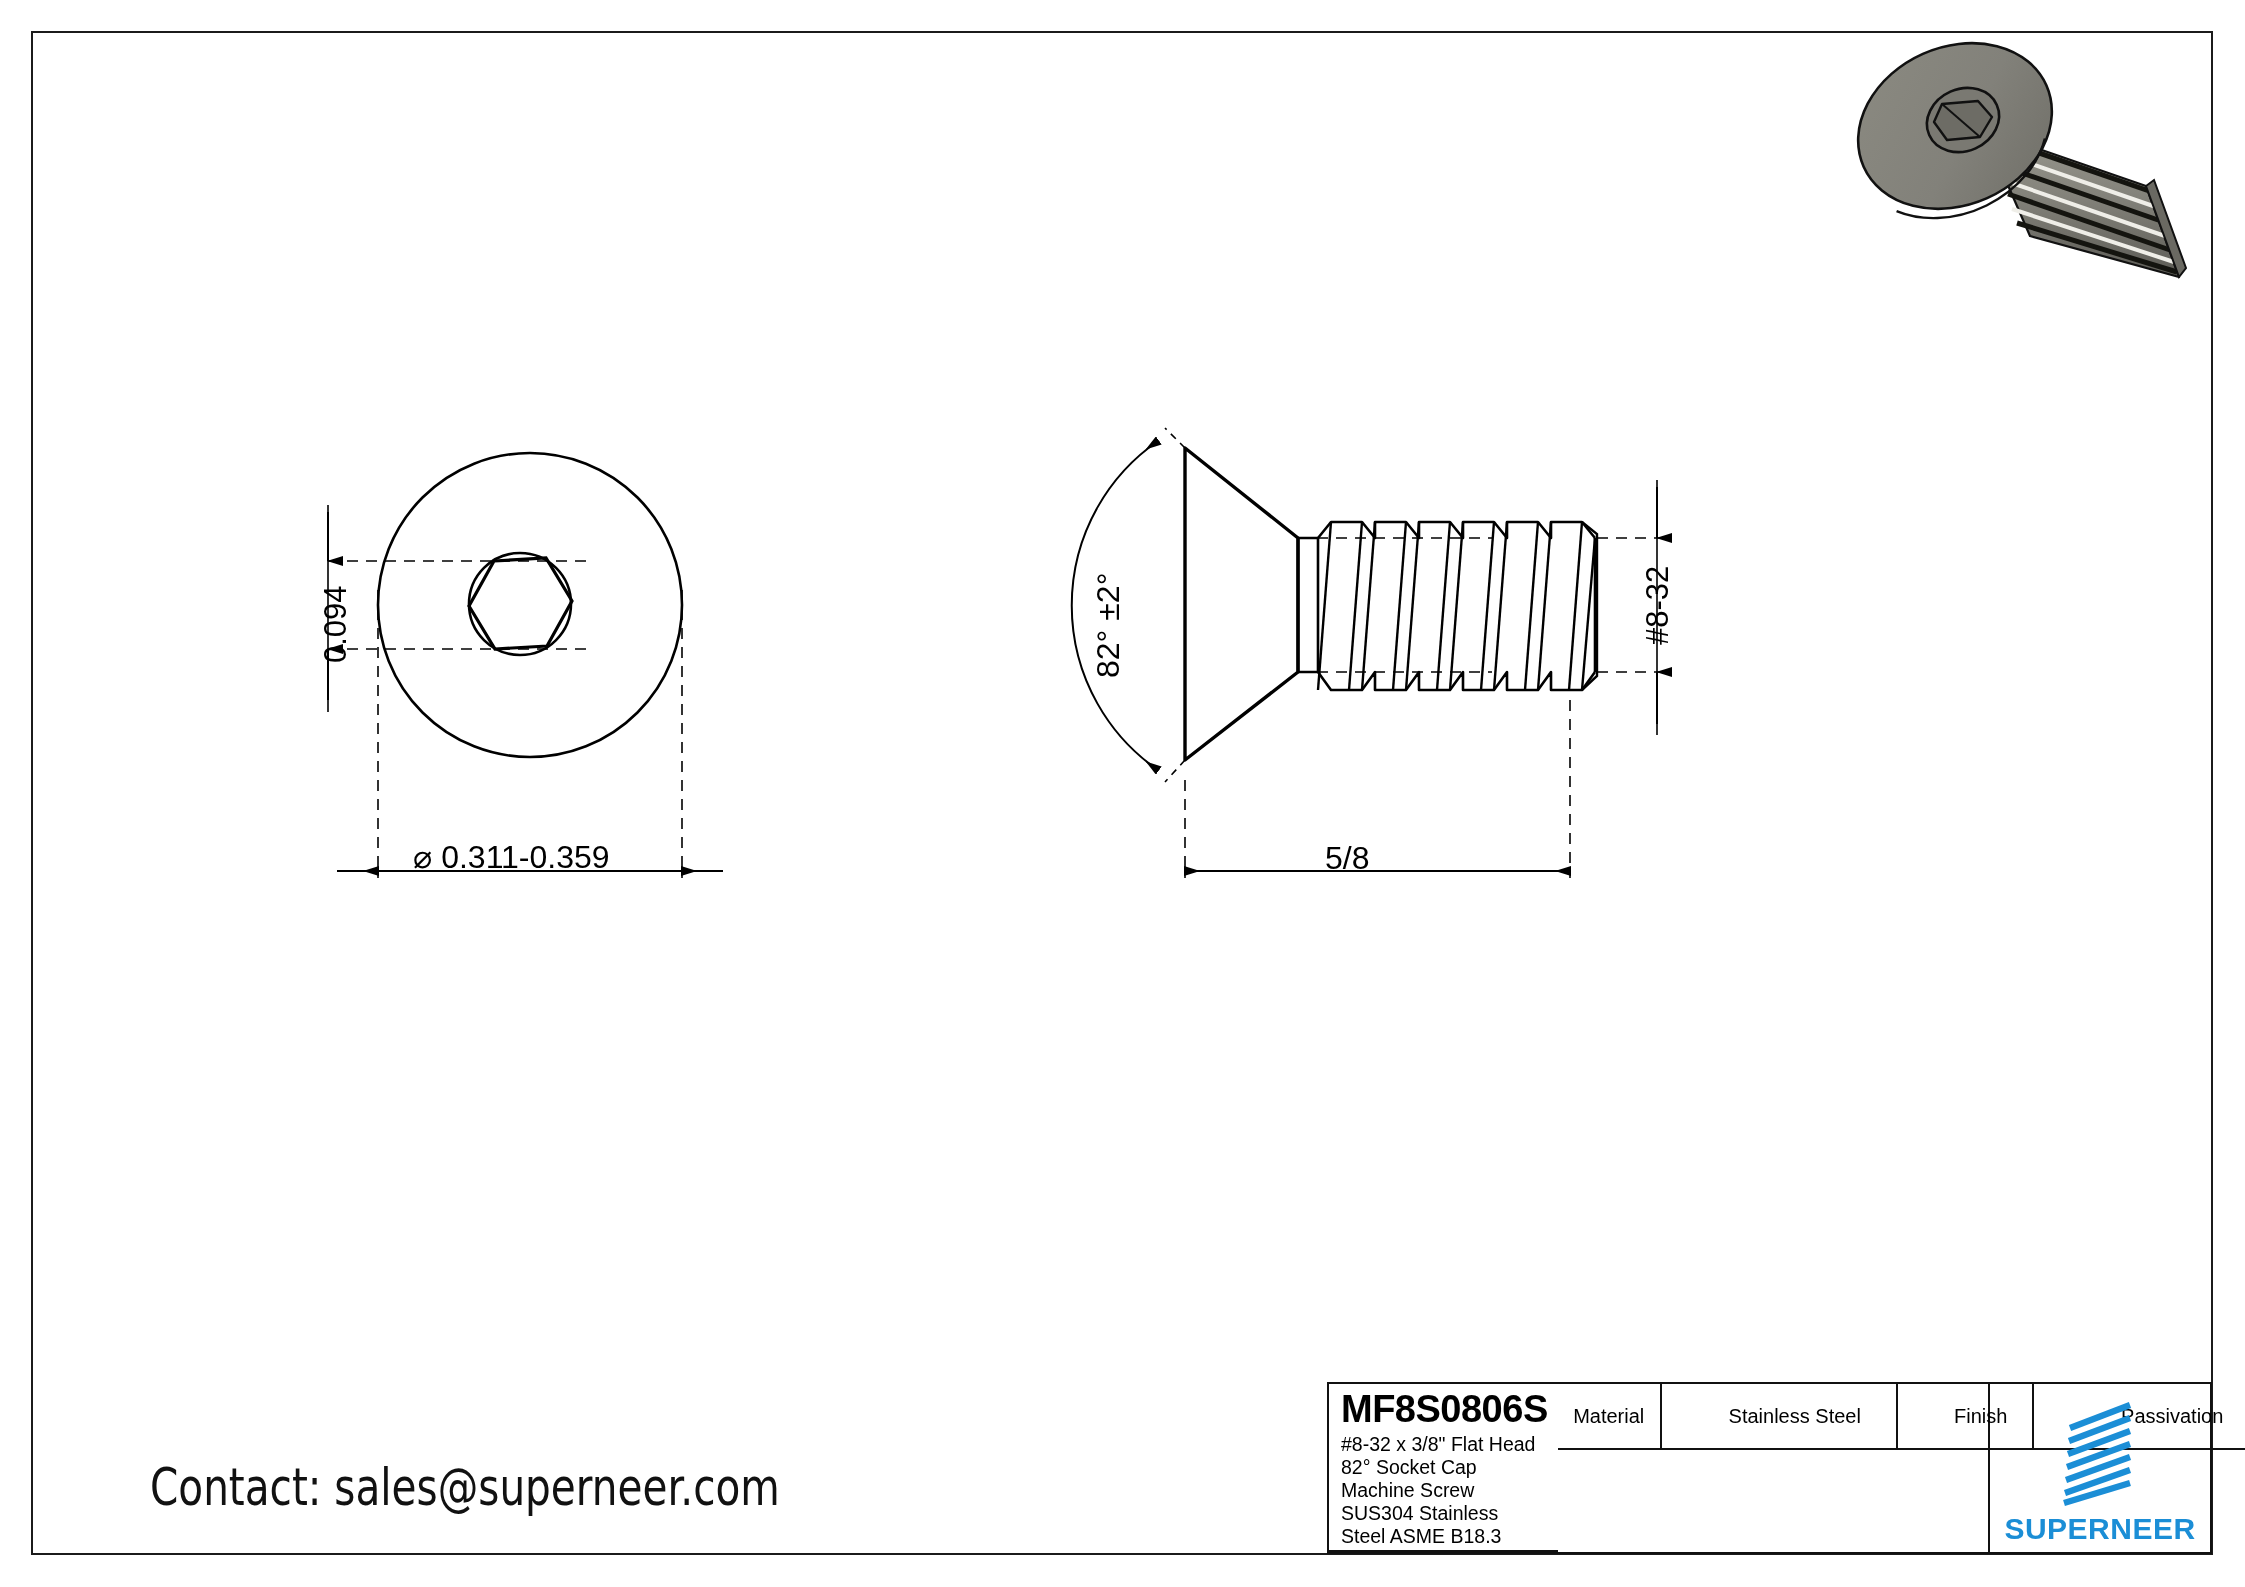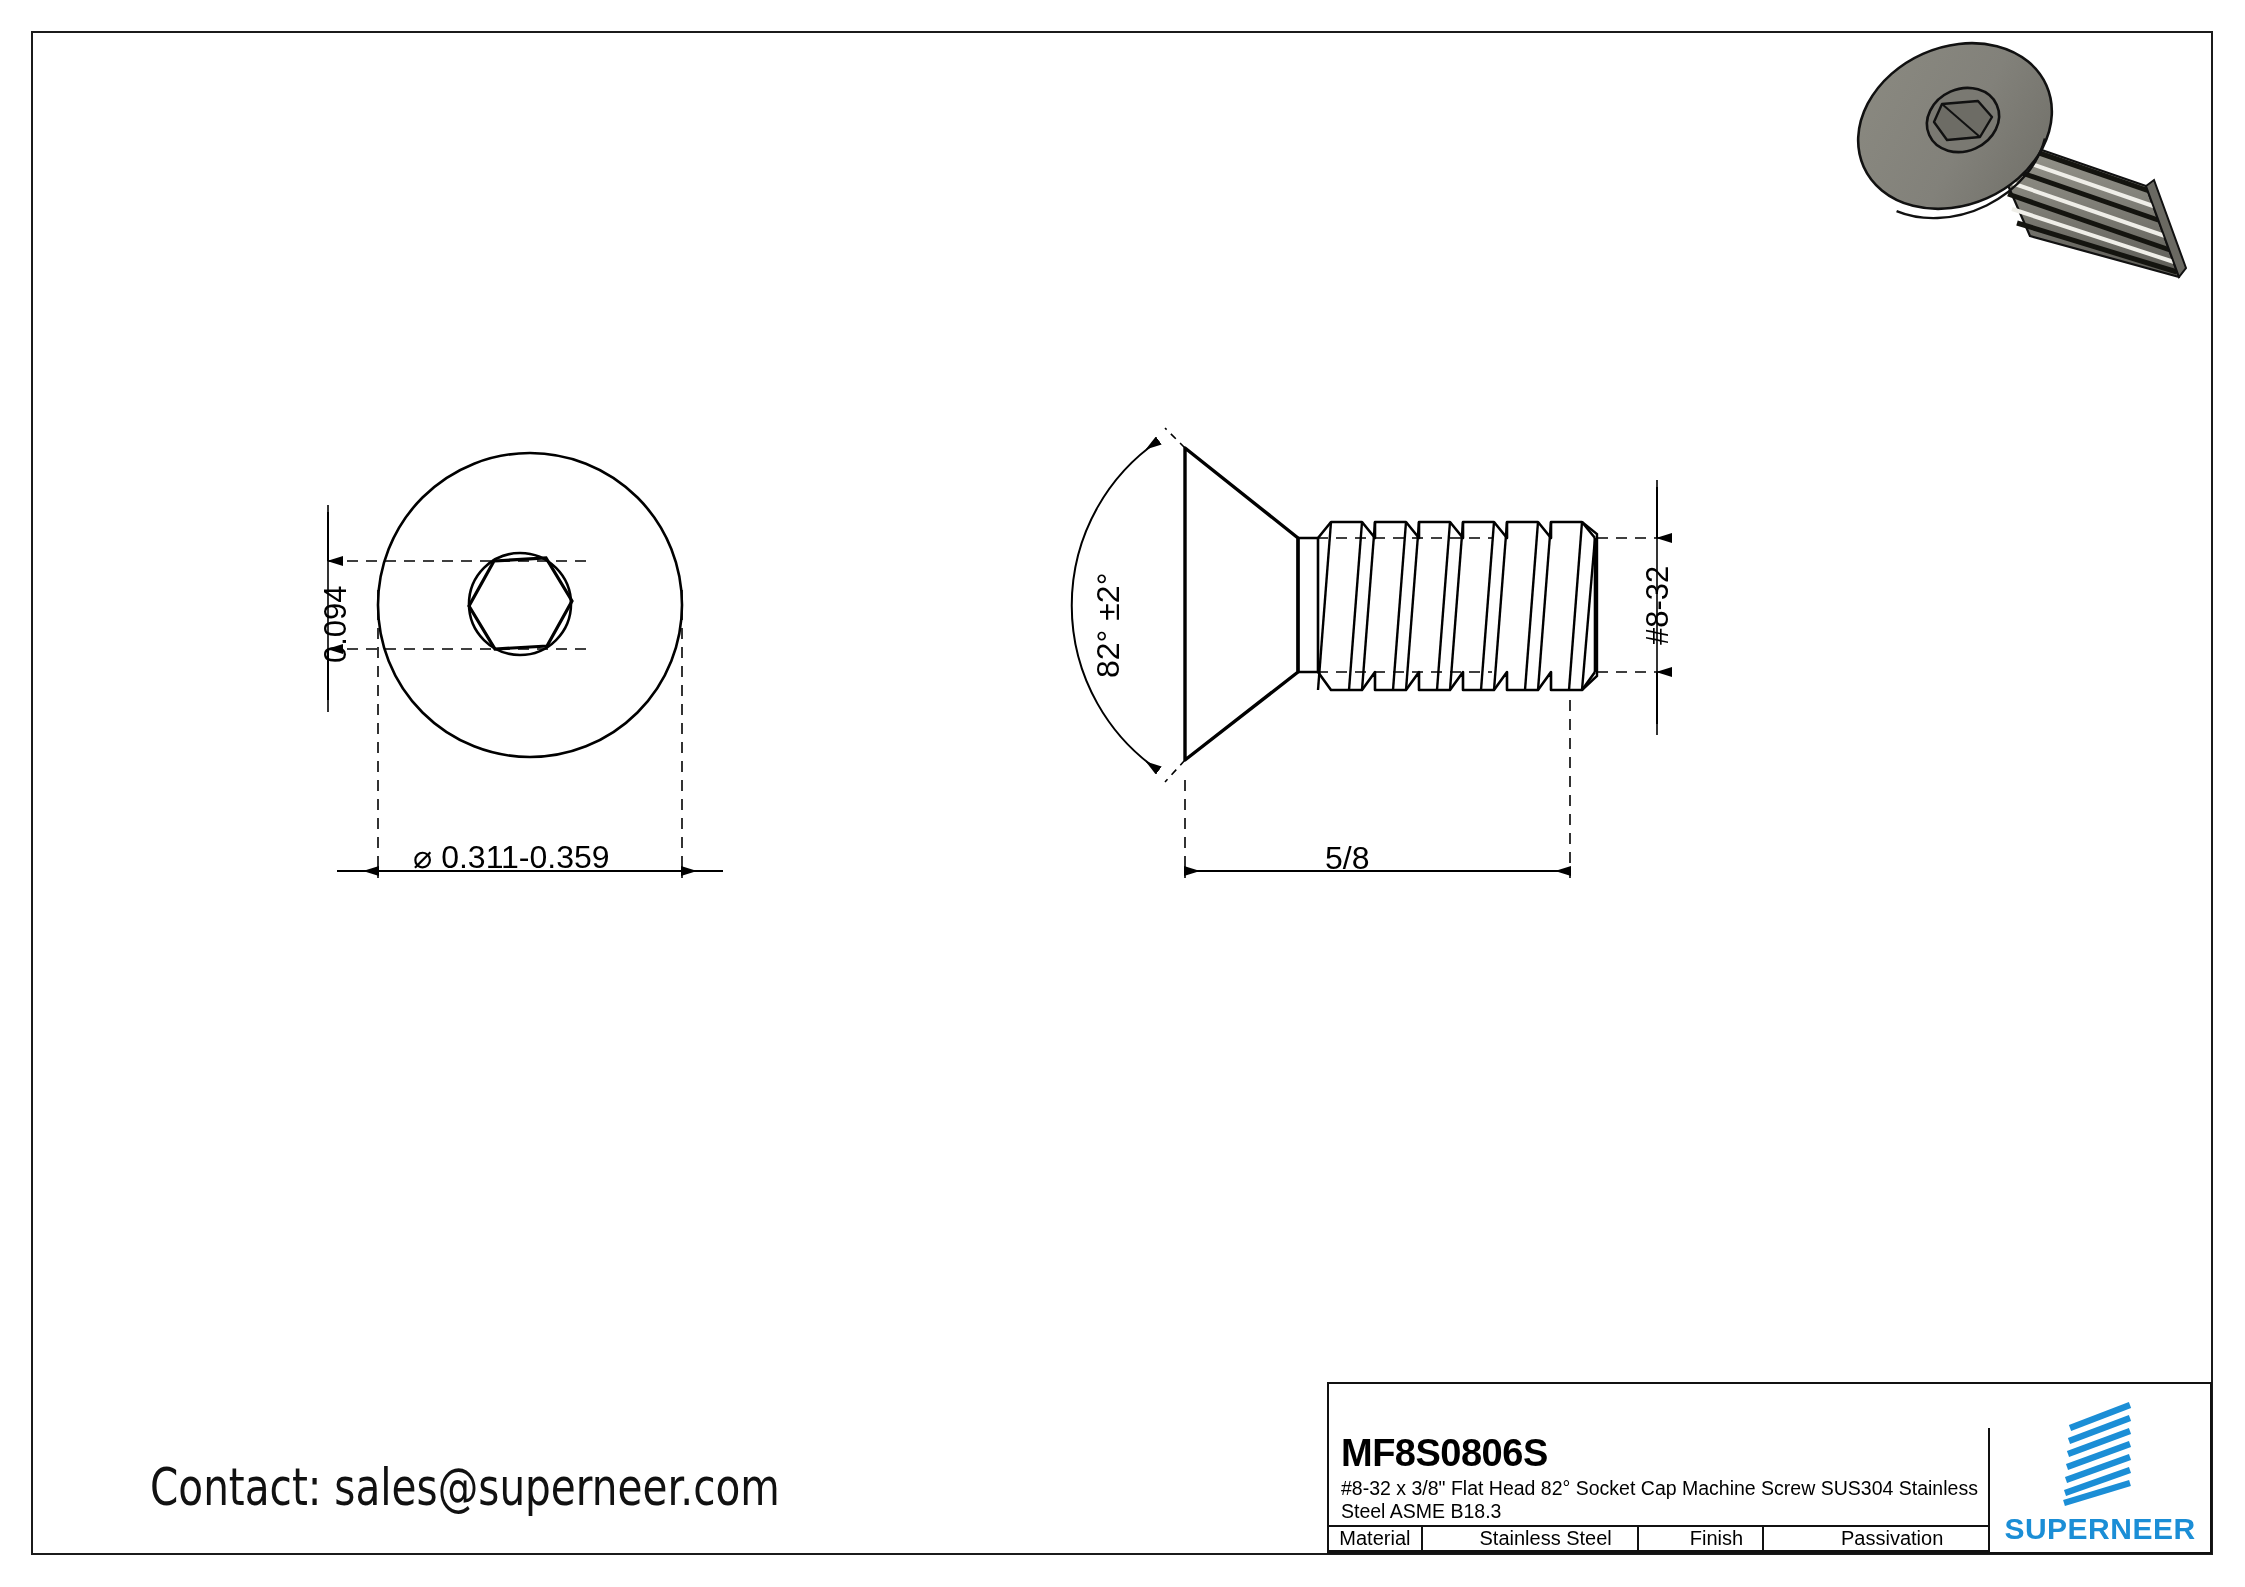--- a/index.html
+++ b/index.html
@@ -40,24 +40,23 @@
     left: 1327px; top: 1382px;
     width: 885px; height: 172px;
     box-sizing: border-box;
     border: 2px solid #111;
     display: flex;
     background: #fff;
   }
   #tb-left {
     width: 661px;
     display: flex;
-    flex-direction: column;
+    flex-direction: row;
     border-right: 2px solid #111;
     box-sizing: border-box;
-    margin-top: 44px;
   }
   #tb-desc {
     flex: 1 1 auto;
     padding: 4px 10px 2px 12px;
     box-sizing: border-box;
     border-bottom: 2px solid #111;
   }
   #part-number {
     font-size: 38px;
     font-weight: bold;

